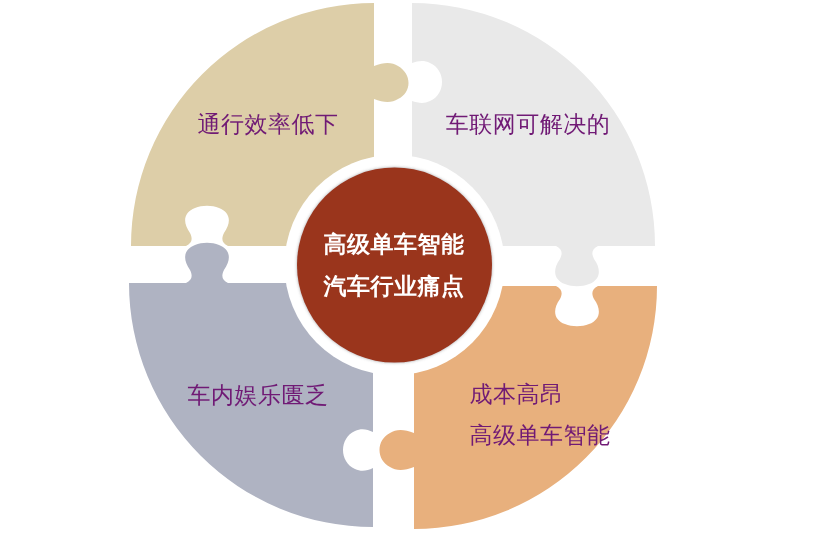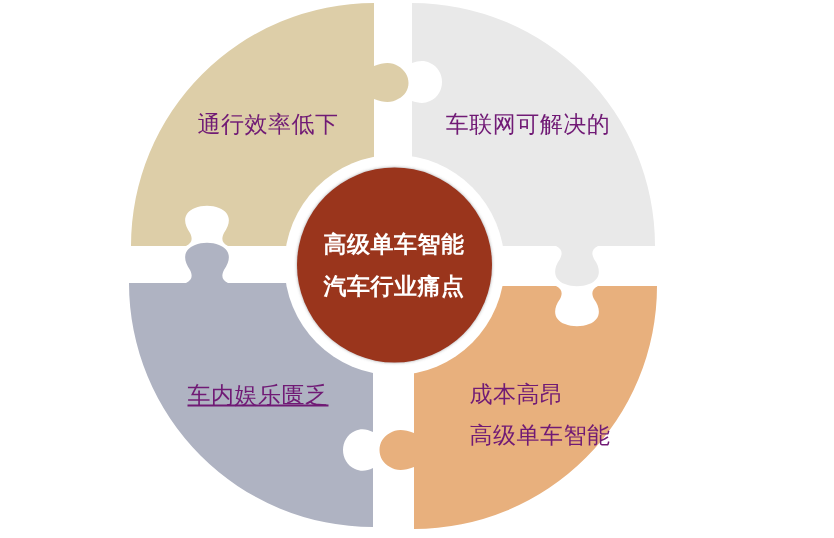--- a/index.html
+++ b/index.html
@@ -127,21 +127,21 @@
 </svg>
 
 <div class="piece-label" style="left:268px; top:124px;">
   <span>通行效率低下</span>
 </div>
 
 <div class="piece-label" style="left:528px; top:124px;">
   <span>车联网可解决的</span>
 </div>
 
-<div class="piece-label" style="left:258px; top:395px;text-decoration:underline;">
+<div class="piece-label" style="left:258px; top:395px;">
   <span>车内娱乐匮乏</span>
 </div>
 
 <div class="piece-label" style="left:540px; top:415px;">
   <span>成本高昂</span>
   <span>高级单车智能</span>
 </div>
 
 <div class="center-label">
   <span>高级单车智能</span>

